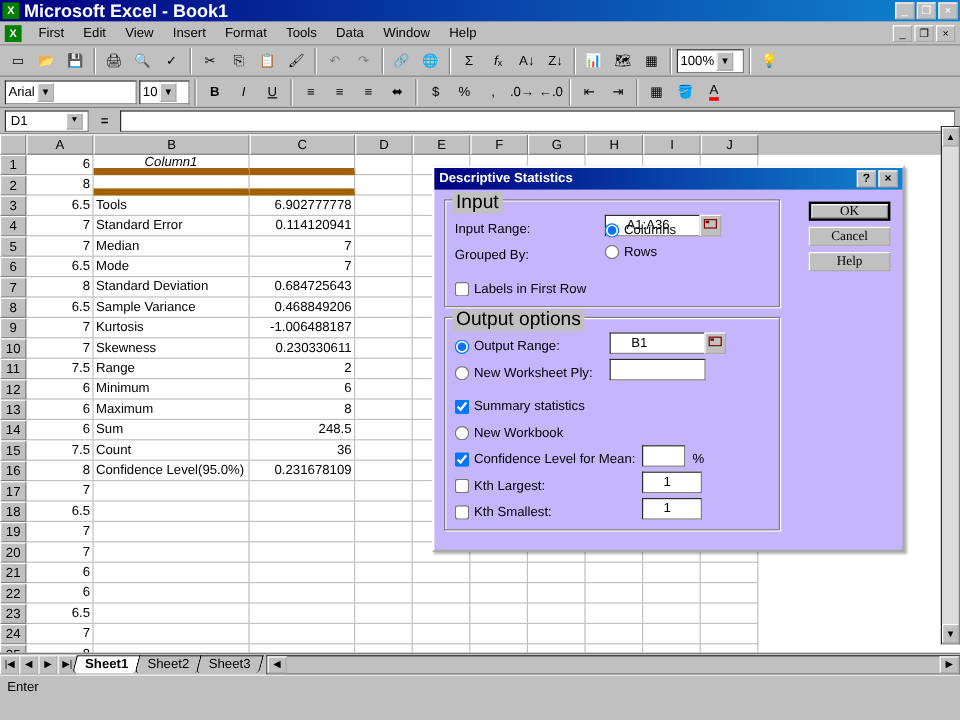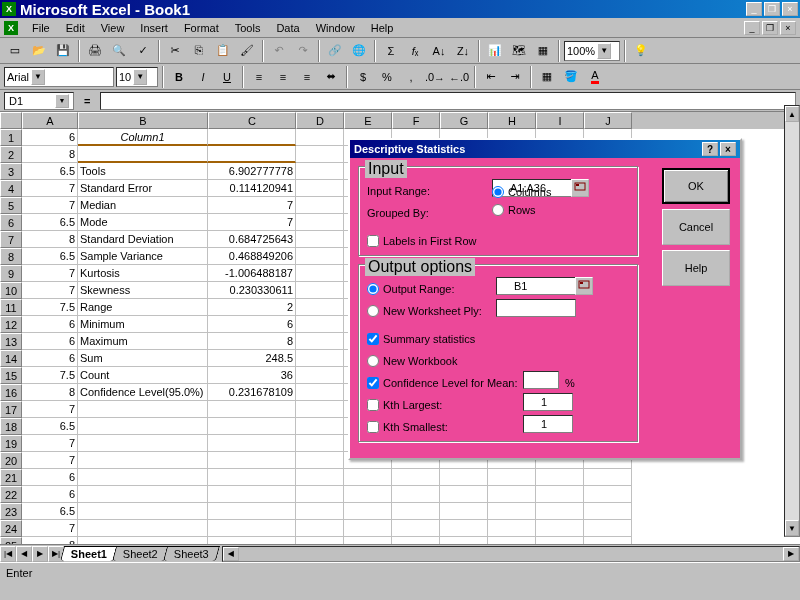--- a/index.html
+++ b/index.html
@@ -38,21 +38,21 @@
 .gridwrap { position: relative; background: #fff; height: 432px; display: flex; flex-direction: column; }
 .colheaders { display: flex; height: 17px; background: #c0c0c0; }
 .corner { width: 22px; border: 1px solid #808080; background: #c0c0c0; border-top-color:#fff; border-left-color:#fff;}
 .colh { border: 1px solid #808080; background: #c0c0c0; display: flex; align-items: center; justify-content: center; font-size: 11px; border-top-color:#fff; border-left-color:#fff;}
 .gridbody { flex: 1; overflow: hidden; position: relative; }
 .row { display: flex; height: 17px; }
 .rowh { width: 22px; border: 1px solid #808080; background: #c0c0c0; display: flex; align-items: center; justify-content: center; font-size: 11px; border-top-color:#fff; border-left-color:#fff;}
 .cell { border-right: 1px solid #c0c0c0; border-bottom: 1px solid #c0c0c0; display: flex; align-items: center; padding: 0 2px; font-size: 11px; overflow:hidden; white-space:nowrap;}
 .cell.r { justify-content: flex-end; }
 .cell.c { justify-content: center; font-style: italic; }
-.titlecell { border-bottom: 2px solid #a16207; }
+.titlecell { border-bottom: 6px solid #a16207; }
 
 
 .cA { width: 56px; } .cB { width: 130px; } .cC { width: 88px; } .cD { width: 48px; }
 .cE,.cF,.cG,.cH,.cI,.cJ { width: 48px; }
 
 
 .sheetbar { height: 18px; background: #c0c0c0; display: flex; align-items: center; border-top: 1px solid #808080; position:relative;}
 .navbtn { width: 16px; height: 16px; background: #c0c0c0; border: 1px outset #fff; font-size: 8px; display: flex; align-items: center; justify-content: center; cursor:pointer;}
 .sheettab { padding: 1px 8px; background: #fff; border: 1px solid #000; border-bottom: none; font-size: 11px; border-radius: 0 0 4px 4px; transform: skewX(-15deg); margin-left: -2px; cursor:pointer;}
 .sheettab span { display:inline-block; transform: skewX(15deg); }
@@ -62,53 +62,53 @@
 .hscroll .arrow { position:absolute; top:0; width:16px; height:14px; background:#c0c0c0; border:1px outset #fff; display:flex;align-items:center;justify-content:center;font-size:8px;}
 
 
 .statusbar { height: 20px; background: #c0c0c0; border-top: 1px solid #fff; display: flex; align-items: center; padding: 0 6px; font-size: 11px; }
 
 
 .vscroll { position:absolute; right:0; top:105px; width:16px; height:432px; background:#dcdcdc; border:1px inset #808080;}
 .vscroll .arrow { width:14px; height:16px; background:#c0c0c0; border:1px outset #fff; display:flex;align-items:center;justify-content:center;font-size:8px; position:absolute;}
 
 
-.dialog { position: absolute; left: 348px; top: 138px; width: 394px; background: #ec4899; border: 2px outset #fff; box-shadow: 2px 2px 2px rgba(0,0,0,.3); }
+.dialog { position: absolute; left: 360px; top: 138px; width: 394px; background: #c4b5fd; border: 2px outset #fff; box-shadow: 2px 2px 2px rgba(0,0,0,.3); }
 .dialog .dtitle { background: linear-gradient(to right, #000080, #1084d0); color: #fff; height: 18px; display: flex; align-items: center; padding: 0 4px; font-weight: bold; font-size: 11px; }
 .dialog .dtitle .dtxt { flex: 1; }
 .dialog .dbtn-sm { width: 16px; height: 14px; background: #c0c0c0; border: 1px outset #fff; display: flex; align-items: center; justify-content: center; font-size: 10px; margin-left: 2px; cursor:pointer; color:#000;}
 .dialog .dbody { padding: 8px; position: relative; }
 .fieldset { border: 1px solid #808080; border-top-color:#808080; padding: 8px; margin-bottom: 8px; position: relative; box-shadow: inset 1px 1px 0 #fff, 1px 1px 0 #fff; }
 .fieldset .legend { position: absolute; top: -7px; left: 6px; background: #c0c0c0; padding: 0 3px; font-size: 16px; }
 .frow { display: flex; align-items: flex-end; height: 22px; font-size: 11px; }
 .frow label { width: 125px; }
 .txtinput { background: #fff; border: 1px inset #808080; height: 18px; padding: 0 17px; font-size:11px; }
 .refbtn { width: 18px; height: 18px; background: #c0c0c0; border: 1px outset #fff; margin-left: -1px; display:flex;align-items:center;justify-content:center; cursor:pointer;}
 .refbtn svg { width:12px; height:12px;}
 .radio, .check { width: 12px; height: 12px; margin-right: 4px; }
 .dlgbtns { position: absolute; right: 10px; top: 10px; display: flex; flex-direction: column; gap: 5px; }
-.dlgbtn { width: 68px; height: 36px; background: #c0c0c0; border: 1px outset #fff; font-size: 11px; cursor:pointer; }
+.dlgbtn { width: 68px; height: 16px; background: #c0c0c0; border: 1px outset #fff; font-size: 11px; cursor:pointer;font-family:Liberation Serif, serif; }
 .dlgbtn.default { border: 2px solid #000; box-shadow: inset 1px 1px 0 #fff, inset -1px -1px 0 #808080; }
 </style>
 </head>
 <body>
 
 <div class="titlebar">
   <span class="appicon">X</span>
   <span class="title">Microsoft Excel - Book1</span>
   <div class="winbtns">
     <div class="winbtn">_</div>
     <div class="winbtn">❐</div>
     <div class="winbtn">×</div>
   </div>
 </div>
 
 <div class="menubar">
   <span class="mini-icon">X</span>
-  <span class="menuitem"><u></u><span>File</span></span>
+  <span class="menuitem"><u></u><span>First</span></span>
   <span class="menuitem">Edit</span>
   <span class="menuitem">View</span>
   <span class="menuitem">Insert</span>
   <span class="menuitem">Format</span>
   <span class="menuitem">Tools</span>
   <span class="menuitem">Data</span>
   <span class="menuitem">Window</span>
   <span class="menuitem">Help</span>
   <div class="right-btns">
     <div class="winbtn">_</div>

